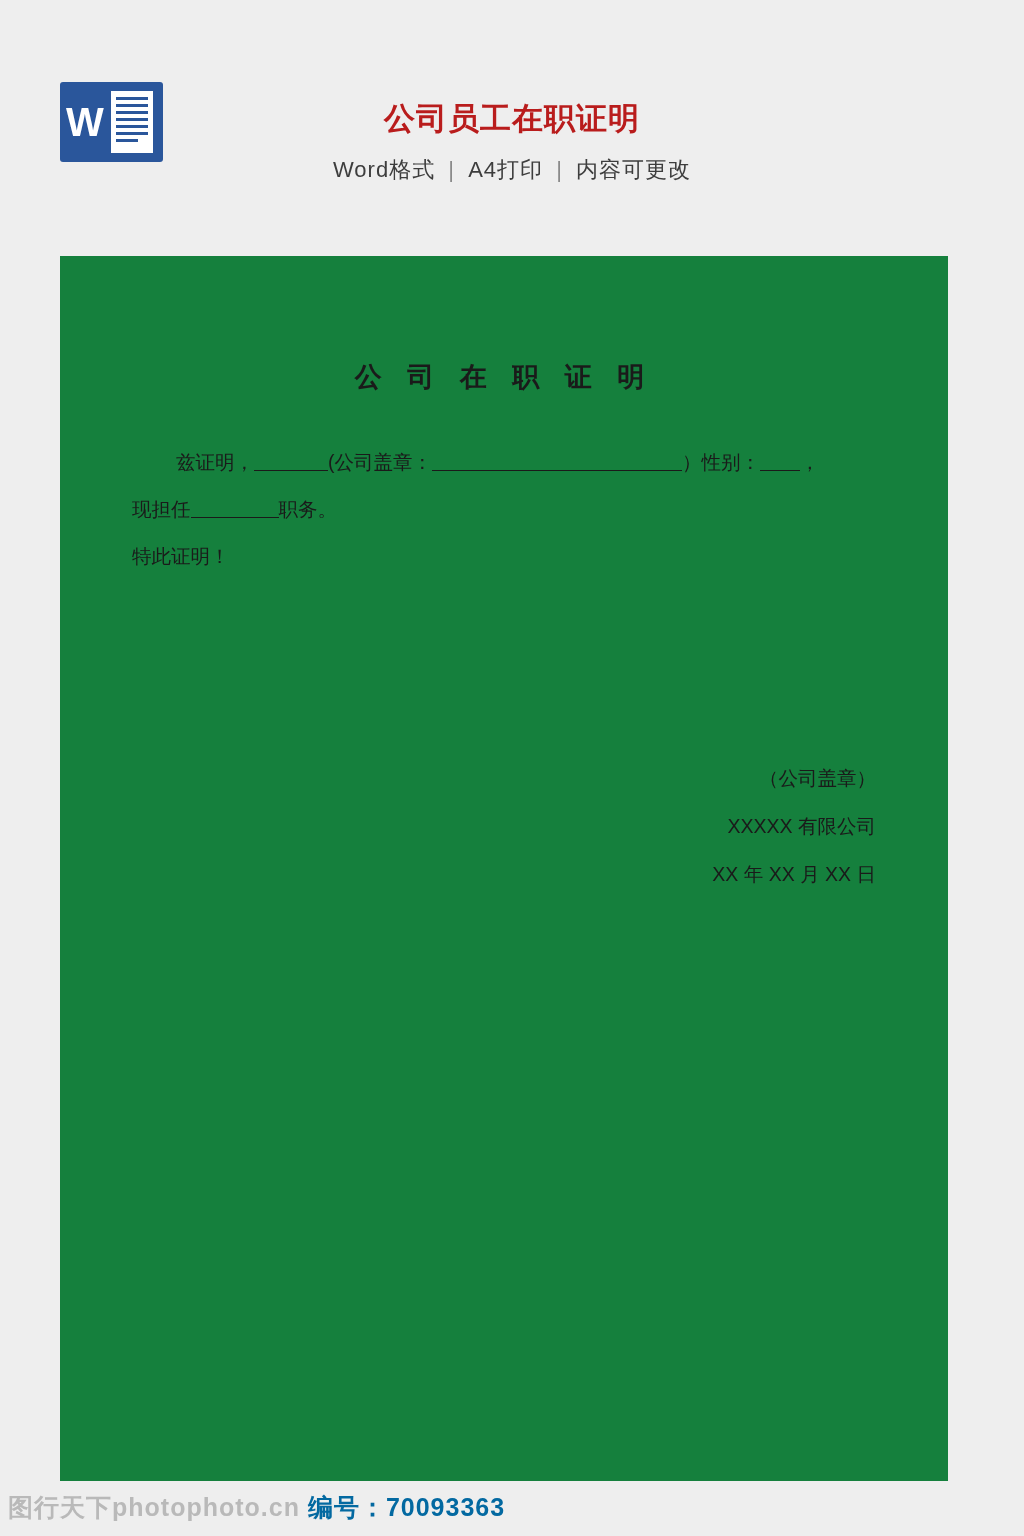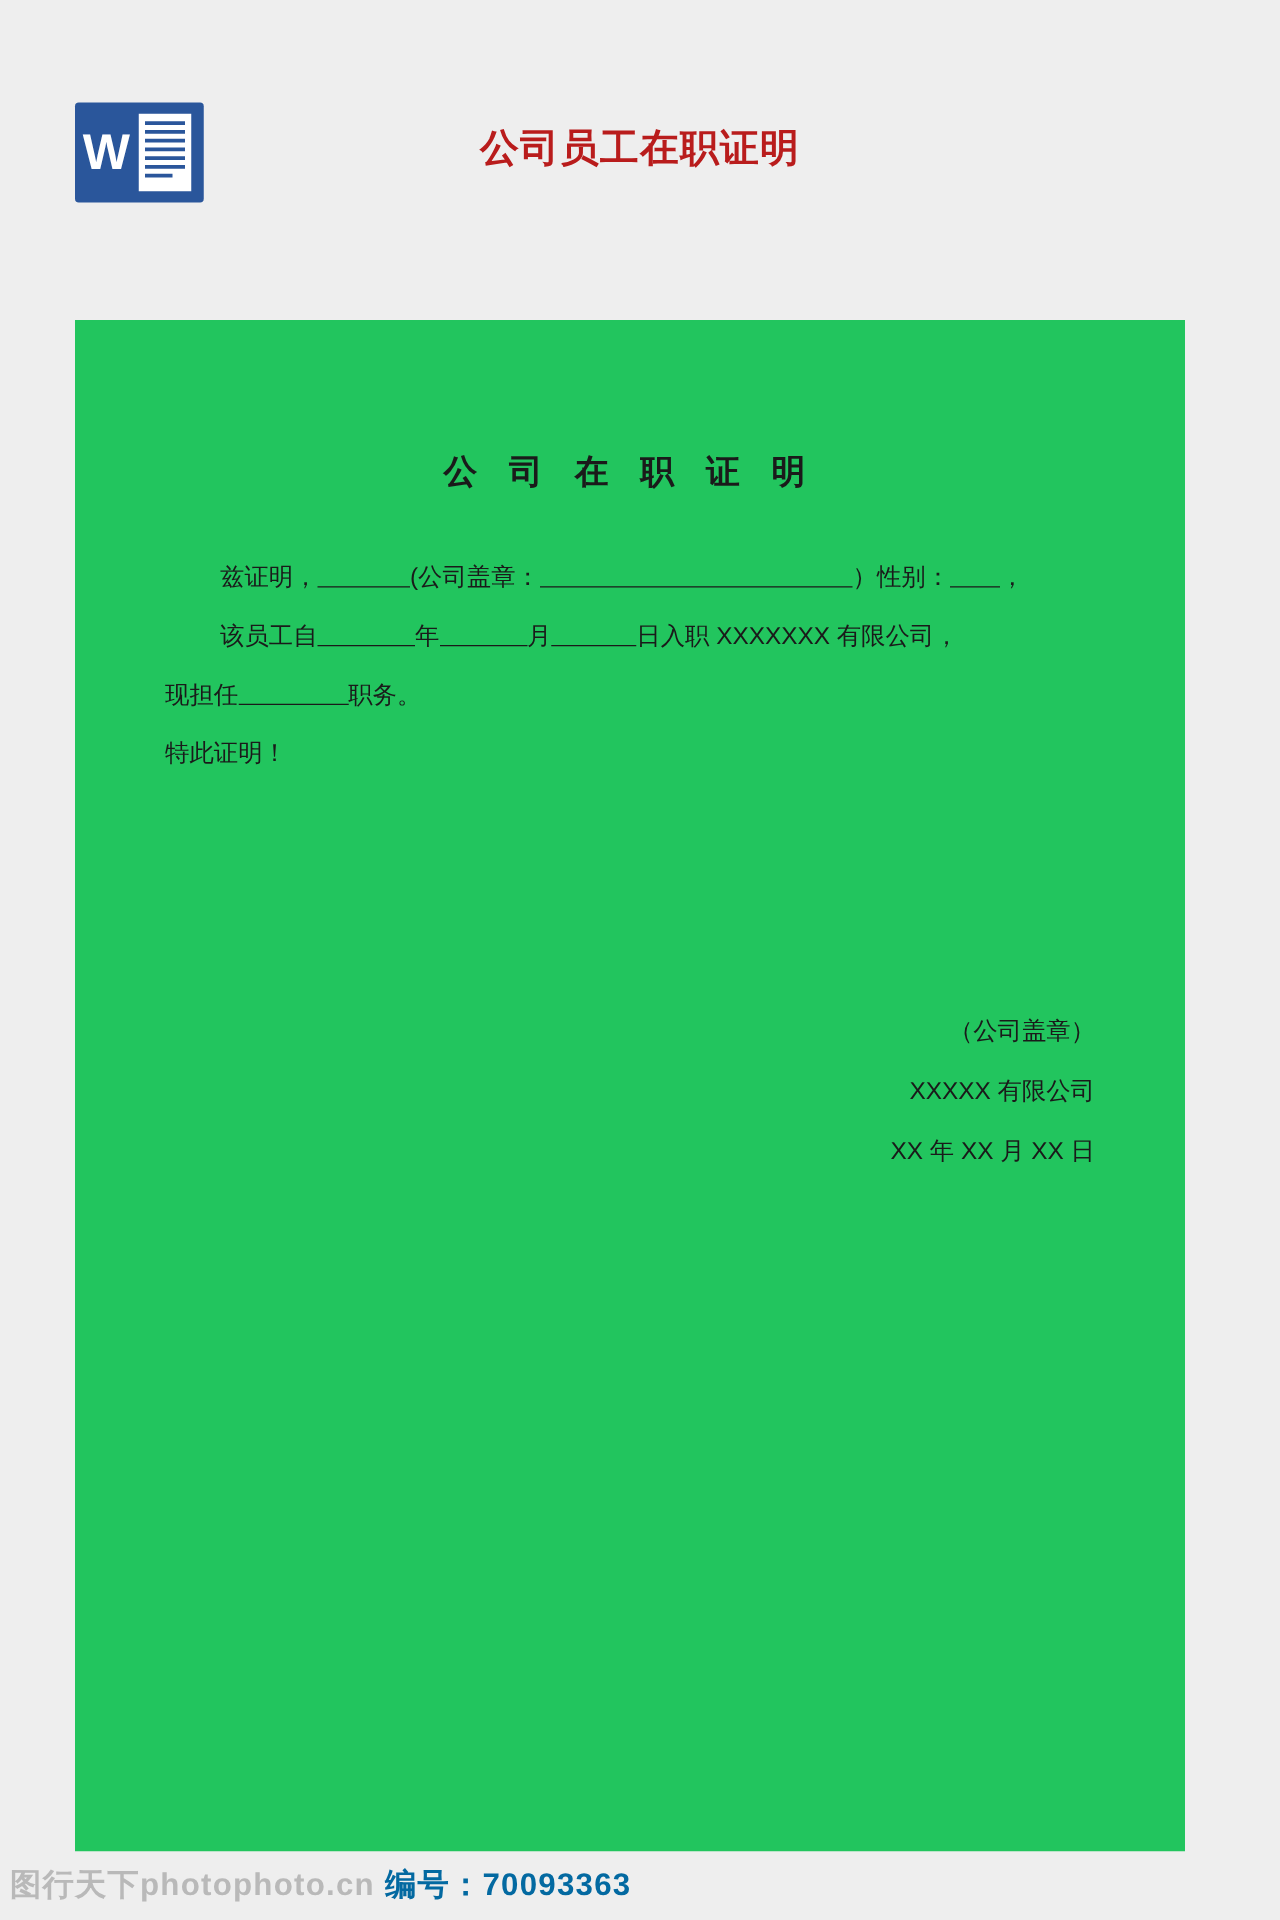--- a/index.html
+++ b/index.html
@@ -90,21 +90,21 @@
     padding: 0 6px;
   }
 
   
   .paper {
     position: absolute;
     left: 60px;
     top: 256px;
     width: 888px;
     height: 1225px;
-    background: #22c55e;
+    background: #15803d;
   }
 
   .doc-title {
     margin-top: 103px;
     text-align: center;
     font-size: 27px;
     font-weight: bold;
     color: #1a1a1a;
     letter-spacing: 9px;
     font-family: "Liberation Sans", sans-serif;
@@ -177,36 +177,40 @@
         <i></i>
         <i></i>
         <i></i>
         <i></i>
         <i class="short"></i>
     </span>
   </div>
 
   <div class="header-title">公司员工在职证明</div>
 
+  <div class="header-sub">
+    <span>Word格式</span>
+    <span class="sep">|</span>
+    <span>A4打印</span>
+    <span class="sep">|</span>
+    <span>内容可更改</span>
+  </div>
 </div>
 
 <div class="paper">
 
   <div class="doc-title">公 司 在 职 证 明</div>
 
   <div class="doc-body">
 
     <p>
       <span class="indent"></span><span>兹证明，</span><span class="blank b-name"></span><span>(公司盖章：</span><span class="blank b-id"></span><span>）性别：</span><span class="blank b-sex"></span><span>，</span>
     </p>
 
 
-    <p>
-      <span class="indent"></span><span>该员工自</span><span class="blank b-year"></span><span>年</span><span class="blank b-month"></span><span>月</span><span class="blank b-day"></span><span>日入职 XXXXXXX 有限公司，</span>
-    </p>
 
     <p>
       <span>现担任</span><span class="blank b-post"></span><span>职务。</span>
     </p>
 
     <p>
       <span>特此证明！</span>
     </p>
   </div>
 

